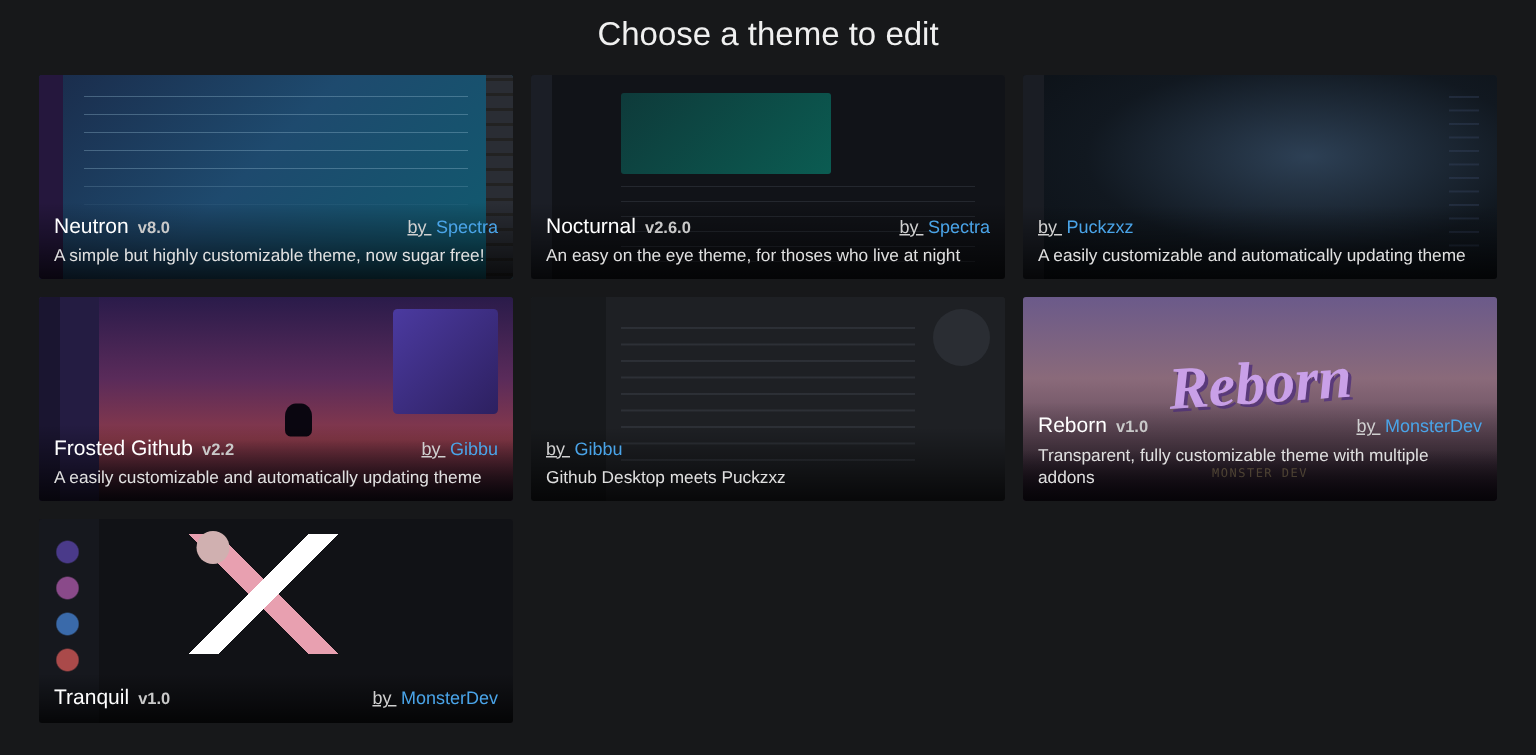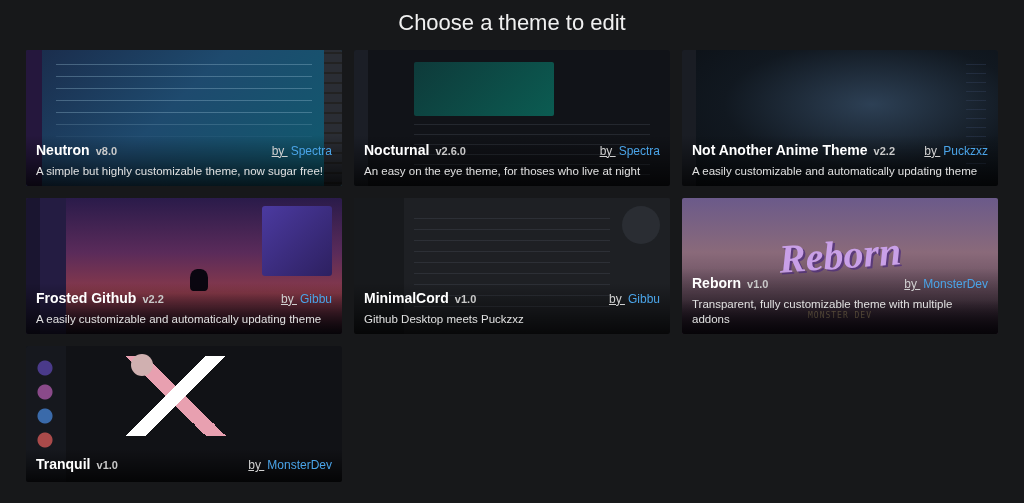--- a/index.html
+++ b/index.html
@@ -44,21 +44,21 @@
     background: linear-gradient(to top, rgba(0,0,0,0.75), rgba(0,0,0,0.35), transparent);
   }
   .title-row {
     display: flex;
     justify-content: space-between;
     align-items: baseline;
     font-size: 13px;
     line-height: 1.3;
   }
   .theme-name {
-    font-weight: 700;
+    font-weight: 400;
     color: #ffffff;
     font-size: 14px;
   }
   .theme-version {
     font-size: 11px;
     color: #c9c9c9;
     margin-left: 3px;
     font-weight: 700;
   }
   .author-prefix {
@@ -243,21 +243,20 @@
           <div><span class="theme-name">Nocturnal</span><span class="theme-version"> v2.6.0</span></div>
           <div><span class="author-prefix">by </span><span class="author-link">Spectra</span></div>
         </div>
         <div class="desc">An easy on the eye theme, for thoses who live at night</div>
       </div>
     </div>
     <div class="card">
       <div class="card-thumb thumb-anime"></div>
       <div class="card-info">
         <div class="title-row">
-          <div><span class="theme-name">Not Another Anime Theme</span><span class="theme-version"> v2.2</span></div>
           <div><span class="author-prefix">by </span><span class="author-link">Puckzxz</span></div>
         </div>
         <div class="desc">A easily customizable and automatically updating theme</div>
       </div>
     </div>
     <div class="card">
       <div class="card-thumb thumb-frosted">
         <div class="deer"></div>
       </div>
       <div class="card-info">
@@ -267,21 +266,20 @@
         </div>
         <div class="desc">A easily customizable and automatically updating theme</div>
       </div>
     </div>
     <div class="card">
       <div class="card-thumb thumb-minimal">
         <div class="lines"></div>
       </div>
       <div class="card-info">
         <div class="title-row">
-          <div><span class="theme-name">MinimalCord</span><span class="theme-version"> v1.0</span></div>
           <div><span class="author-prefix">by </span><span class="author-link">Gibbu</span></div>
         </div>
         <div class="desc">Github Desktop meets Puckzxz</div>
       </div>
     </div>
     <div class="card">
       <div class="card-thumb thumb-reborn">
         <div class="logo">Reborn</div>
         <div class="sub">MONSTER DEV</div>
       </div>

